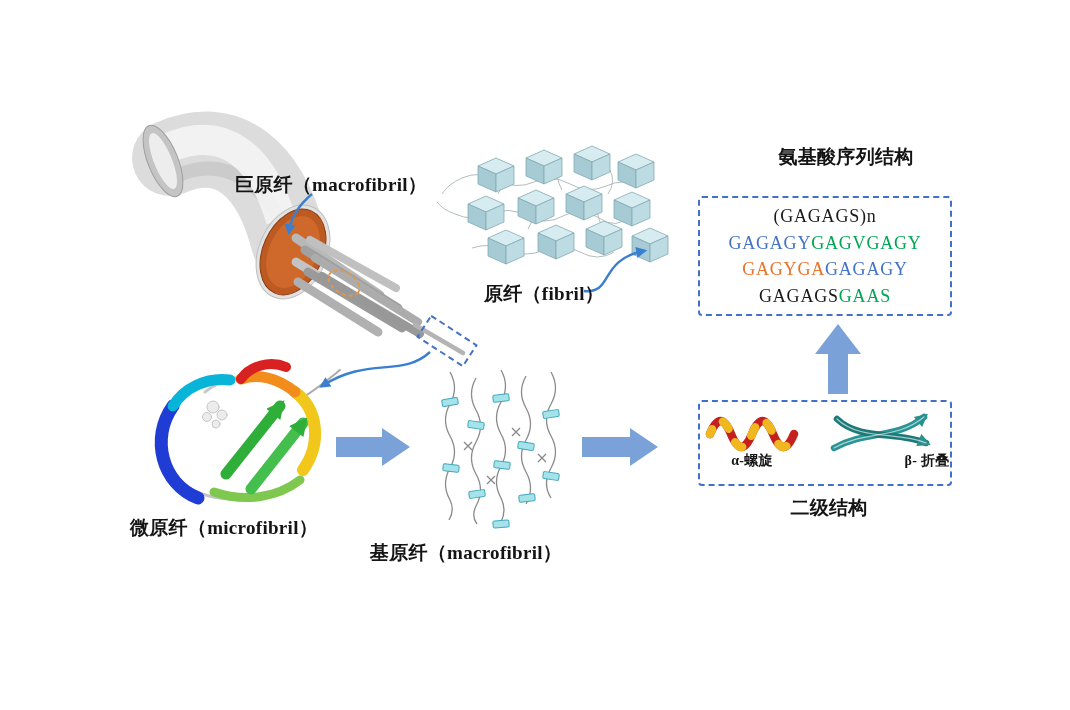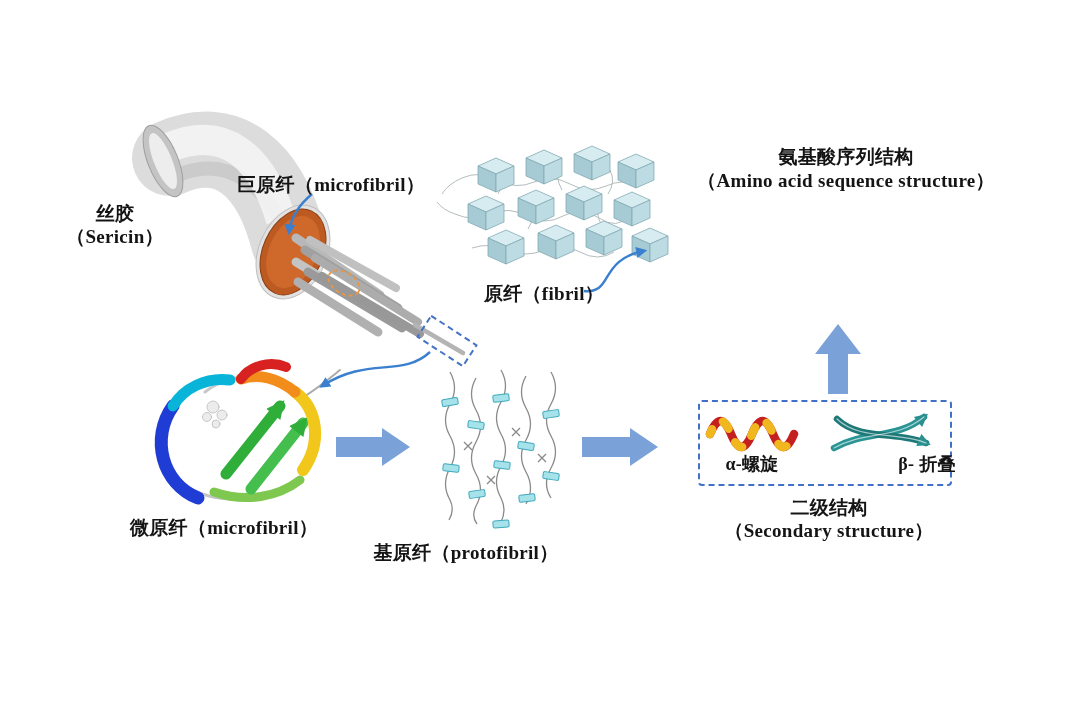--- a/index.html
+++ b/index.html
@@ -2,21 +2,21 @@
 <html><head>
 <meta charset="utf-8">
 <style>
   html,body{margin:0;padding:0;background:#fff;}
   .canvas{position:relative;width:1070px;height:710px;background:#ffffff;overflow:hidden;
           font-family:"Liberation Serif","DejaVu Serif",serif;}
   .scene{position:absolute;left:0;top:0;z-index:1;}
   .lbl{position:absolute;transform:translateX(-50%);white-space:nowrap;font-weight:700;
        font-size:19px;color:#141414;z-index:3;letter-spacing:.3px;}
   .lbl .block{display:block;text-align:center;line-height:23px;}
-  .sub-lbl{font-size:18px;}
+  .sub-lbl{font-size:14px;}
   .dashed-box{position:absolute;border:2px dashed #4170c8;border-radius:4px;z-index:2;background:transparent;}
   .amino-box{left:698px;top:196px;width:250px;height:116px;display:flex;flex-direction:column;
              justify-content:space-evenly;align-items:center;}
   .seq-row{font-size:18px;letter-spacing:.8px;line-height:1;font-weight:400;color:#1a1a1a;}
   .secondary-box{left:698px;top:400px;width:250px;height:82px;}
 </style>
 </head>
 <body>
 
 <div class="canvas">
@@ -156,31 +156,39 @@
       <path d="M 710,434 q 10.5,-26 21,0 q 10.5,26 21,0 q 10.5,-26 21,0 q 10.5,26 21,0" stroke="#f0b81e" stroke-width="8.5" stroke-dasharray="9 15" stroke-dashoffset="4"></path>
     </g>
     <g fill="none" stroke-linecap="round">
       <path d="M 834,448 C 866,430 896,440 924,417" stroke="#2a9494" stroke-width="6.5" marker-end="url(#arrTeal)"></path>
       <path d="M 837,419 C 860,441 898,431 926,443" stroke="#1d7878" stroke-width="6.5" marker-end="url(#arrTeal)"></path>
       <path d="M 834,448 C 866,430 896,440 924,417" stroke="#ffffff" stroke-width="1.2" opacity="0.6"></path>
       <path d="M 837,419 C 860,441 898,431 926,443" stroke="#ffffff" stroke-width="1.2" opacity="0.6"></path>
     </g>
   </svg>
 
-  <div class="lbl" style="left:115px;top:202px;">
-    <span class="block">丝胶</span>
-    <span class="block">（Sericin）</span>
-  </div>
-  <div class="lbl" style="left:331px;top:172px;">巨原纤（microfibril）</div>
+  <div class="lbl" style="left:331px;top:172px;">巨原纤（macrofibril）</div>
   <div class="lbl" style="left:544px;top:281px;">原纤（fibril）</div>
   <div class="lbl" style="left:224px;top:515px;">微原纤（microfibril）</div>
-  <div class="lbl" style="left:466px;top:540px;">基原纤（protofibril）</div>
+  <div class="lbl" style="left:466px;top:540px;">基原纤（macrofibril）</div>
 
   <div class="lbl" style="left:846px;top:144px;">氨基酸序列结构</div>
-  <div class="lbl" style="left:846px;top:168px;">（Amino acid sequence structure）</div>
+  <div class="dashed-box amino-box">
+    <div class="seq-row">
+      <span style="color: rgb(26, 26, 26);">(GAGAGS)n</span>
+    </div>
+    <div class="seq-row">
+      <span style="color: rgb(68, 114, 196);">GAGAGY</span><span style="color: rgb(0, 166, 81);">GAGVGAGY</span>
+    </div>
+    <div class="seq-row">
+      <span style="color: rgb(232, 115, 42);">GAGYGA</span><span style="color: rgb(68, 114, 196);">GAGAGY</span>
+    </div>
+    <div class="seq-row">
+      <span style="color: rgb(26, 26, 26);">GAGAGS</span><span style="color: rgb(0, 166, 81);">GAAS</span>
+    </div>
+  </div>
 
   <div class="dashed-box secondary-box"></div>
   <div class="lbl sub-lbl" style="left:752px;top:452px;">α-螺旋</div>
   <div class="lbl sub-lbl" style="left:927px;top:452px;">β- 折叠</div>
   <div class="lbl" style="left:829px;top:495px;">二级结构</div>
-  <div class="lbl" style="left:829px;top:518px;">（Secondary structure）</div>
 
 </div>
 
 </body></html>

